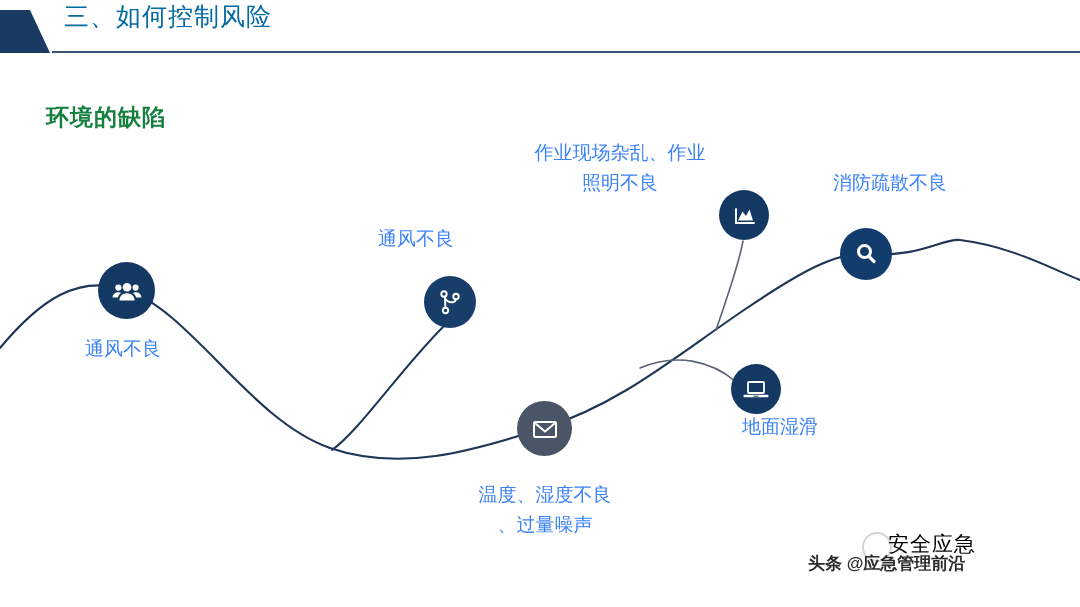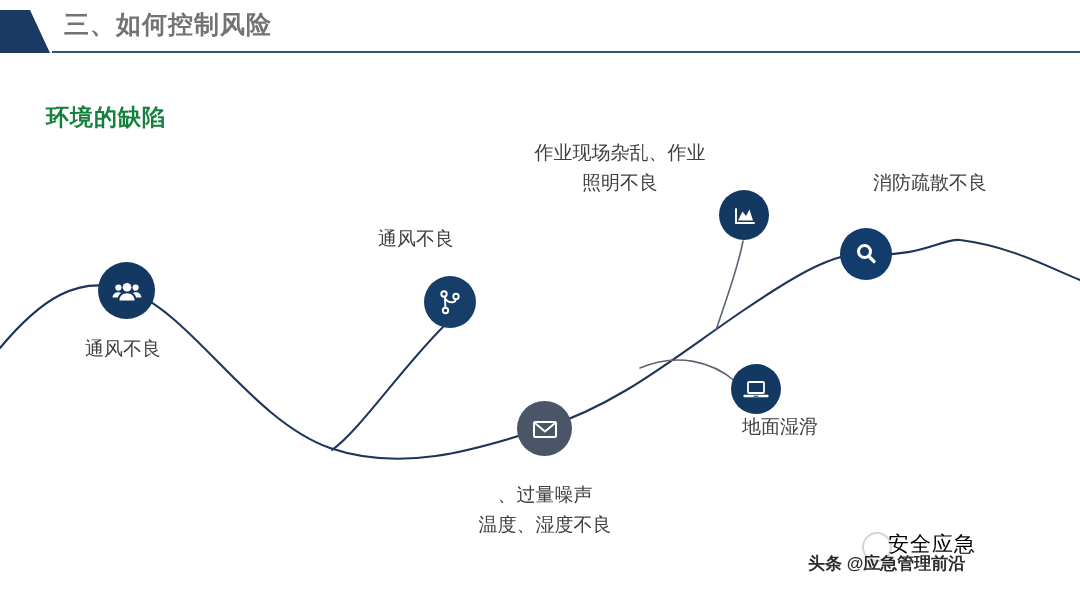--- a/index.html
+++ b/index.html
@@ -26,26 +26,26 @@
   }
   #header-trapezoid {
     position: absolute;
     left: 0; top: 10px;
     width: 50px; height: 43px;
     background: #1b3a63;
     clip-path: polygon(0 0, 30px 0, 50px 100%, 0 100%);
   }
   #header-title {
     position: absolute;
-    left: 64px; top: 8px;
-    font-family: "Liberation Sans", "DejaVu Sans", sans-serif;
-    font-weight: bold;
+    left: 64px; top: 0;
+    font-family: "Liberation Sans", "DejaVu Sans", sans-serif;
+    font-weight: normal;
     font-size: 25px;
     letter-spacing: 1px;
-    color: #737373;
+    color: #0369a1;
     white-space: nowrap;
   }
   #header-rule {
     position: absolute;
     left: 52px; top: 51px;
     width: 1028px; height: 2px;
     background: #36536f;
   }
 
   
@@ -81,32 +81,32 @@
   .node-people  { left: 98px;  top: 262px; width: 57px; height: 57px; background: #133963; }
   .node-branch  { left: 424px; top: 276px; width: 52px; height: 52px; background: #173e69; }
   .node-mail    { left: 517px; top: 401px; width: 55px; height: 55px; background: #4a5568; }
   .node-chart   { left: 719px; top: 190px; width: 50px; height: 50px; background: #133963; }
   .node-laptop  { left: 731px; top: 364px; width: 50px; height: 50px; background: #133963; }
   .node-search  { left: 840px; top: 228px; width: 52px; height: 52px; background: #123c6b; }
 
   
   .label {
     position: absolute;
-    color: #404040;
+    color: #3b82f6;
     font-size: 19px;
     line-height: 30px;
     white-space: nowrap;
     font-family: "Liberation Serif", "DejaVu Serif", serif;
   }
   .label.center { text-align: center; }
 
   #label-lighting    { left: 85px;  top: 334px; }
   #label-ventilation { left: 336px; top: 224px; margin-left: 42px; }
   #label-messy       { left: 520px; top: 138px; width: 200px; text-align: center; }
-  #label-fire        { left: 833px; top: 168px; margin-left: 40px; }
+  #label-fire        { left: 833px; top: 168px; }
   #label-temp        { left: 455px; top: 480px; width: 180px; text-align: center; }
   #label-floor       { left: 724px; top: 412px; width: 112px; text-align: center; }
 
   
   #watermark {
     position: absolute;
     left: 808px; top: 552px;
     font-family: "Liberation Sans", "DejaVu Sans", sans-serif;
     font-size: 17px;
     font-weight: bold;
@@ -190,22 +190,22 @@
 
   <div class="node node-mail">
     <span>
       <svg width="30" height="30" viewBox="0 0 30 30">
         <rect x="4" y="8" width="22" height="15" rx="1.2" fill="none" stroke="#ffffff" stroke-width="2"></rect>
         <path d="M4.8 9 L 15 17.6 L 25.2 9" fill="none" stroke="#ffffff" stroke-width="2" stroke-linejoin="round"></path>
       </svg>
     </span>
   </div>
   <div class="label center" id="label-temp">
+    <div>温度、湿度不良</div>
     <div>、过量噪声</div>
-    <div>温度、湿度不良</div>
   </div>
 
   <div class="node node-chart">
     <span>
       <svg width="27" height="27" viewBox="0 0 27 27">
         <path d="M5 21 L5 7" fill="none" stroke="#ffffff" stroke-width="1.9" stroke-linecap="round"></path>
         <path d="M5 21 L23 21" fill="none" stroke="#ffffff" stroke-width="1.9" stroke-linecap="round"></path>
         <path d="M7 18.5 L11.5 9.5 L15 14 L18.5 7.5 L22 18.5 Z" fill="#ffffff"></path>
       </svg>
     </span>

